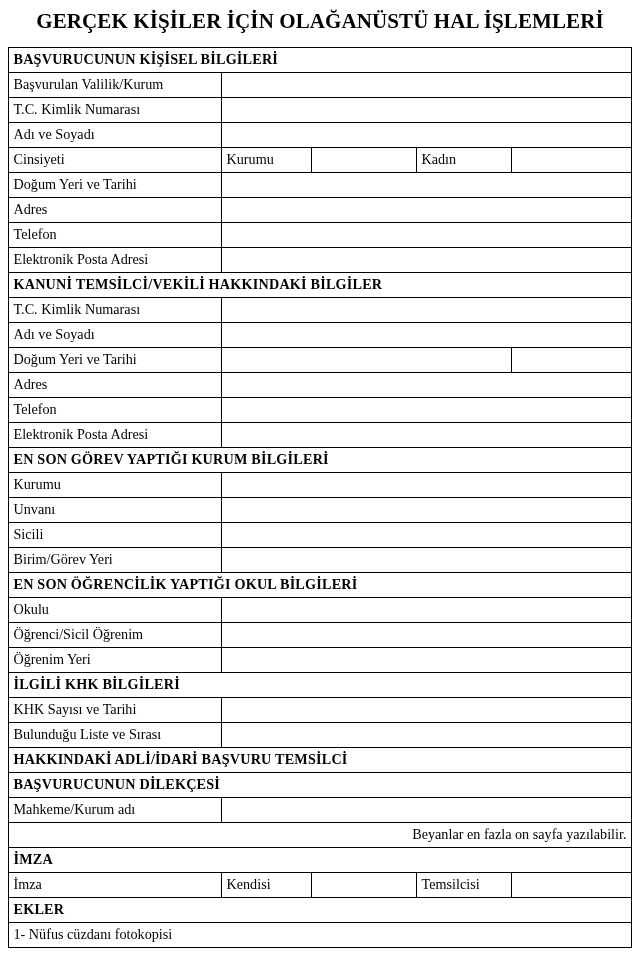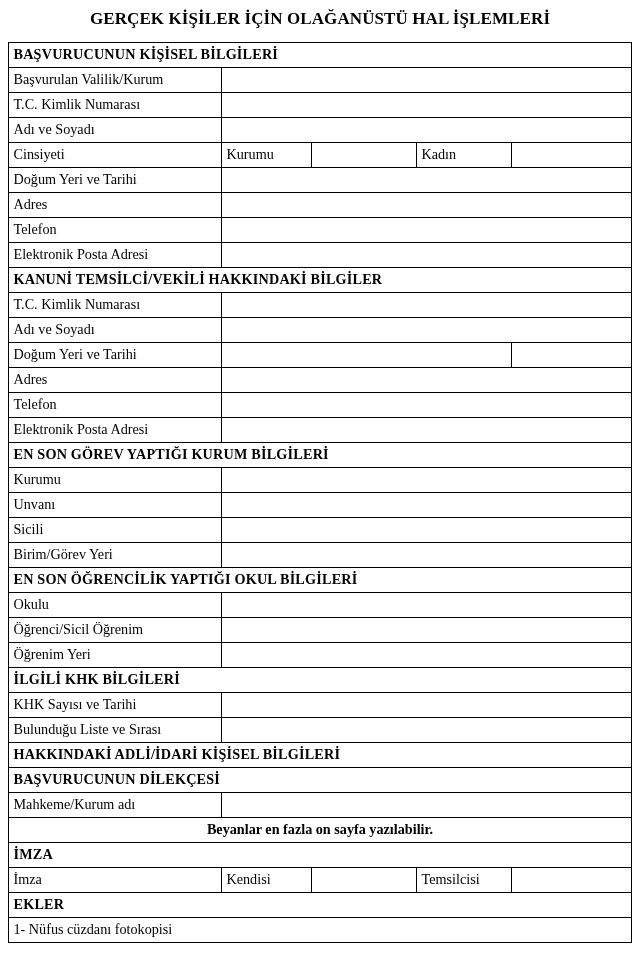--- a/index.html
+++ b/index.html
@@ -17,21 +17,21 @@
   .page {
     position: relative;
     width: 640px;
     height: 956px;
     box-sizing: border-box;
     padding: 0;
   }
   .doc-title {
     text-align: center;
     font-weight: bold;
-    font-size: 17px;
+    font-size: 21px;
     line-height: 1.28;
     letter-spacing: 0.1px;
     margin: 8px 36px 0 36px;
   }
   .doc-title div {
     white-space: nowrap;
   }
   table.form {
     border-collapse: collapse;
     width: 622px;
@@ -52,22 +52,22 @@
   }
   td.section {
     font-weight: bold;
     font-size: 14.6px;
     letter-spacing: 0.2px;
   }
   td.blank {
     border: 1px solid #000000;
   }
   td.note {
-    text-align: center;
-    font-weight: bold;
+    text-align: right;
+    font-weight: normal;
     font-size: 13.6px;
   }
   td.listitem {
     font-size: 13.6px;
     font-weight: normal;
     border-left: 1px solid #000;
     border-right: 1px solid #000;
     border-top: none;
     border-bottom: none;
     height: 20px;
@@ -210,21 +210,21 @@
       <tr>
         <td class="label">KHK Sayısı ve Tarihi</td>
         <td class="blank" colspan="4"></td>
       </tr>
       <tr>
         <td class="label">Bulunduğu Liste ve Sırası</td>
         <td class="blank" colspan="4"></td>
       </tr>
 
       <tr>
-        <td class="section" colspan="5">HAKKINDAKİ ADLİ/İDARİ KİŞİSEL BİLGİLERİ</td>
+        <td class="section" colspan="5">HAKKINDAKİ ADLİ/İDARİ BAŞVURU TEMSİLCİ</td>
       </tr>
       <tr>
         <td class="section" colspan="5">BAŞVURUCUNUN DİLEKÇESİ</td>
       </tr>
 
       <tr>
         <td class="label">Mahkeme/Kurum adı</td>
         <td class="blank" colspan="4"></td>
       </tr>
       <tr>

